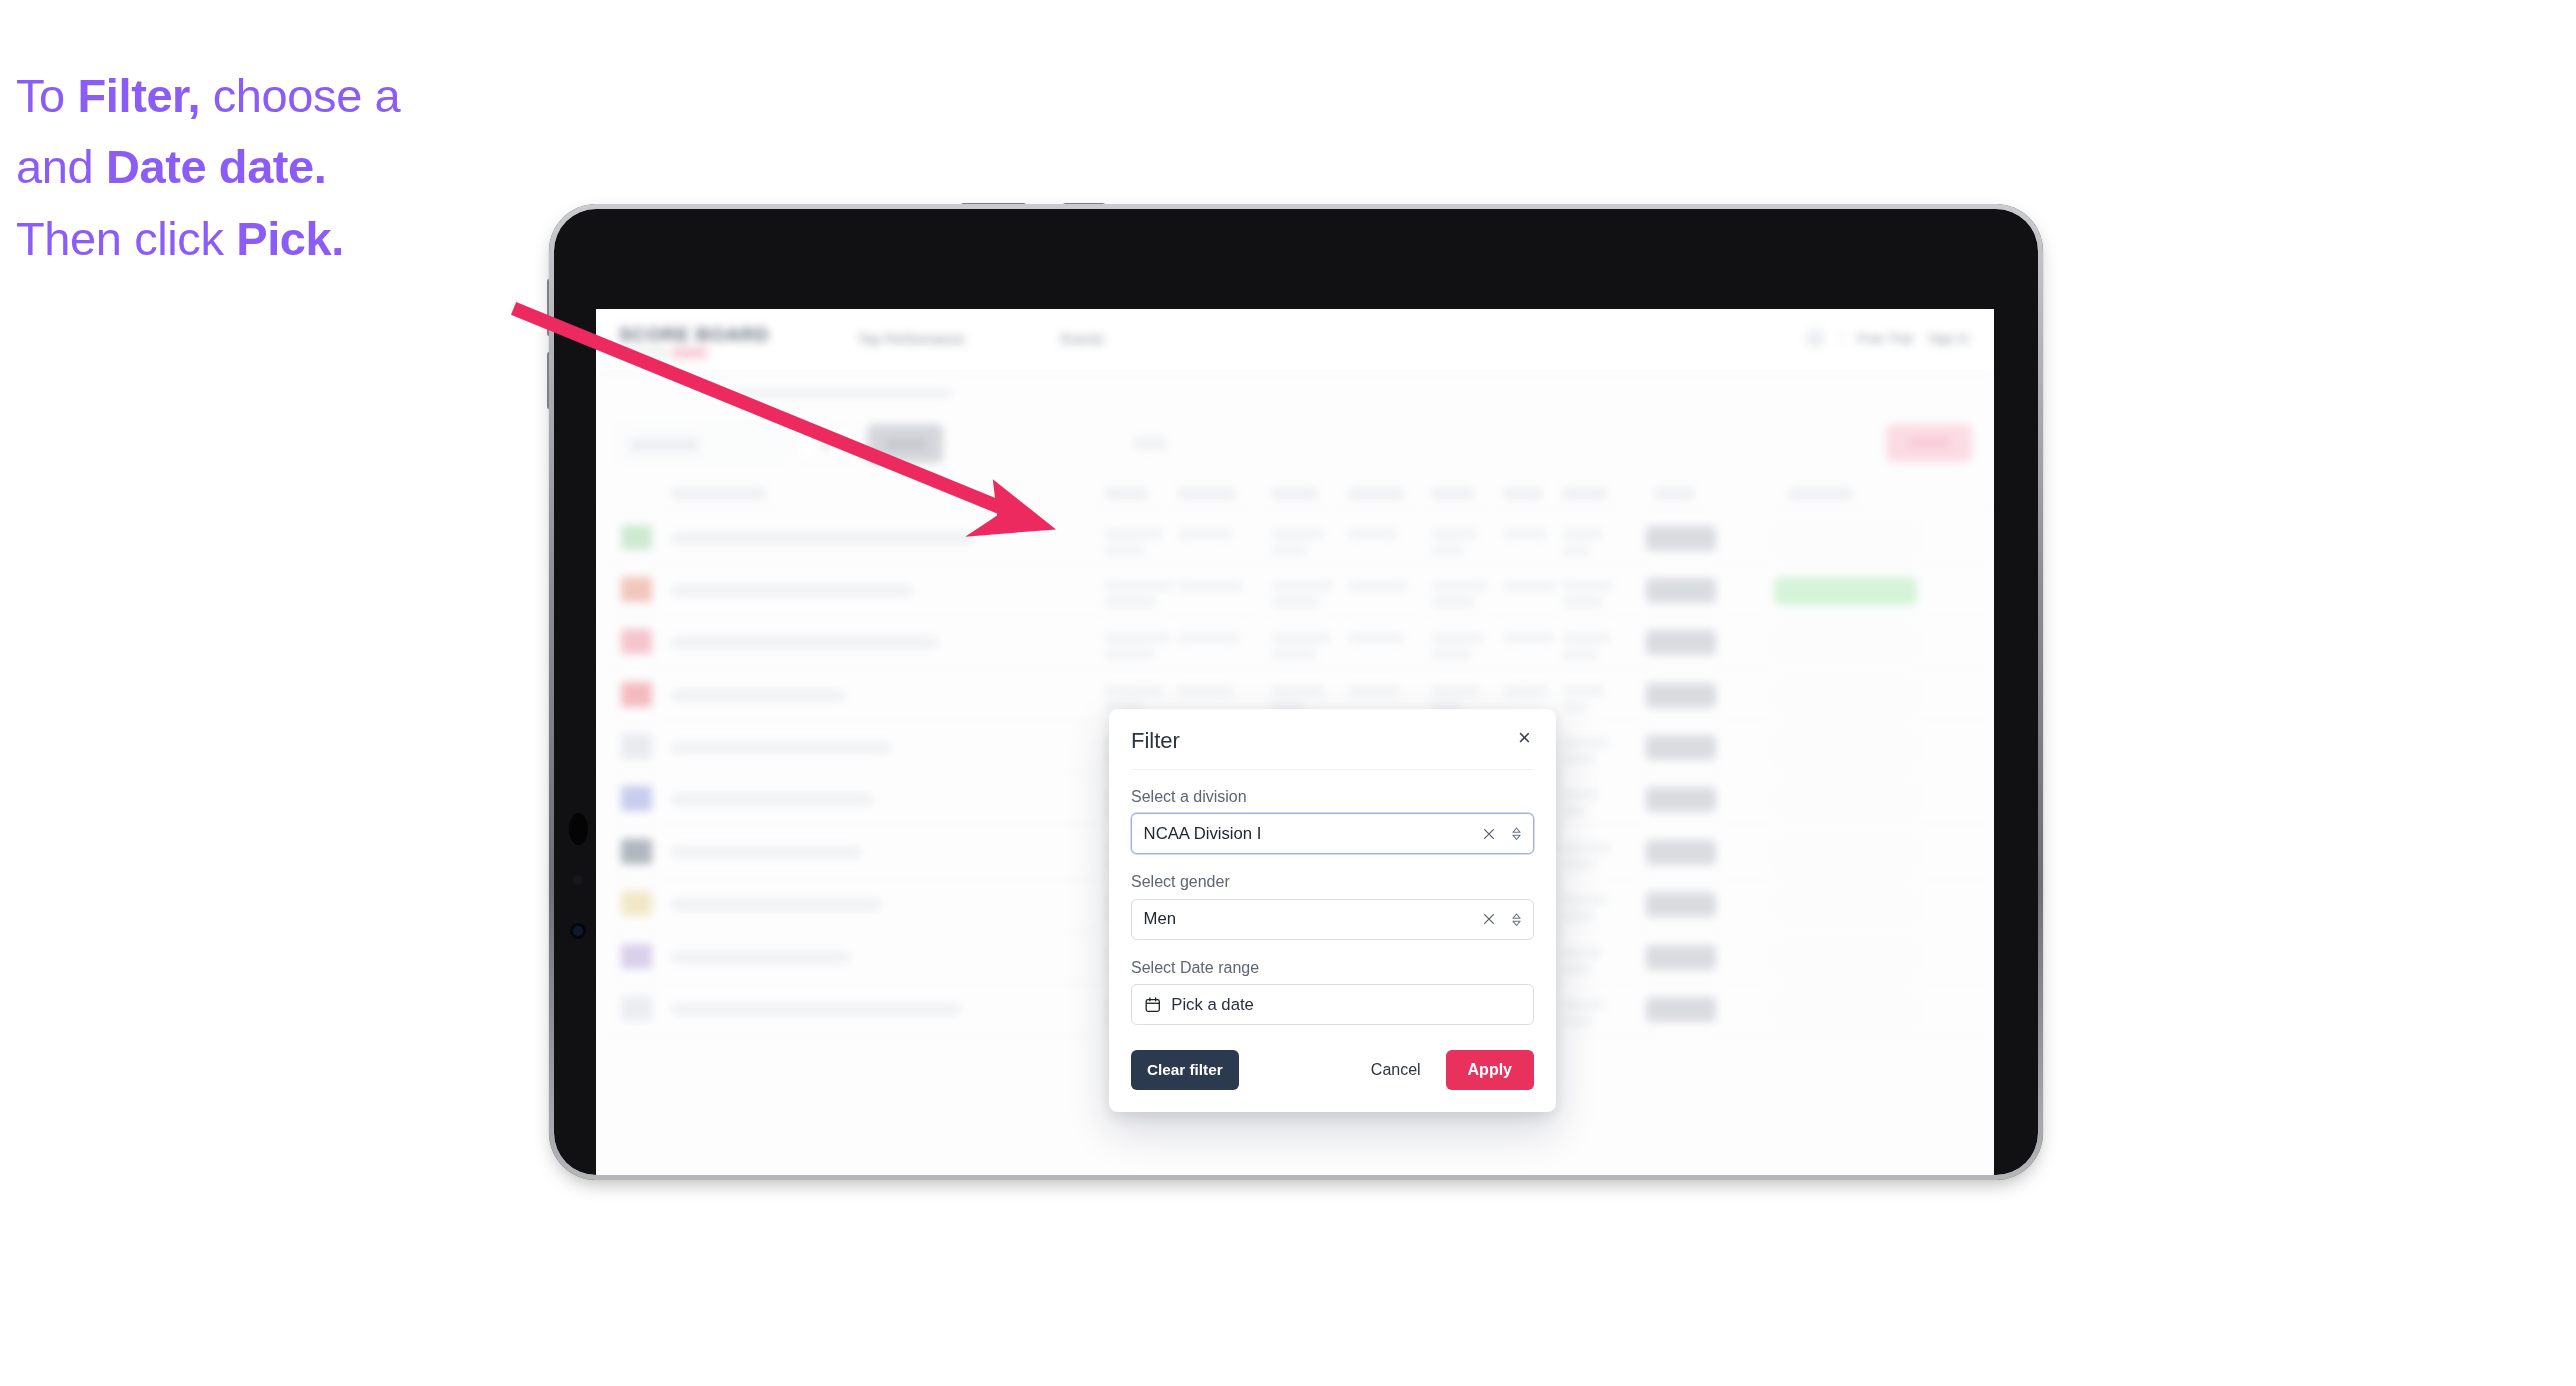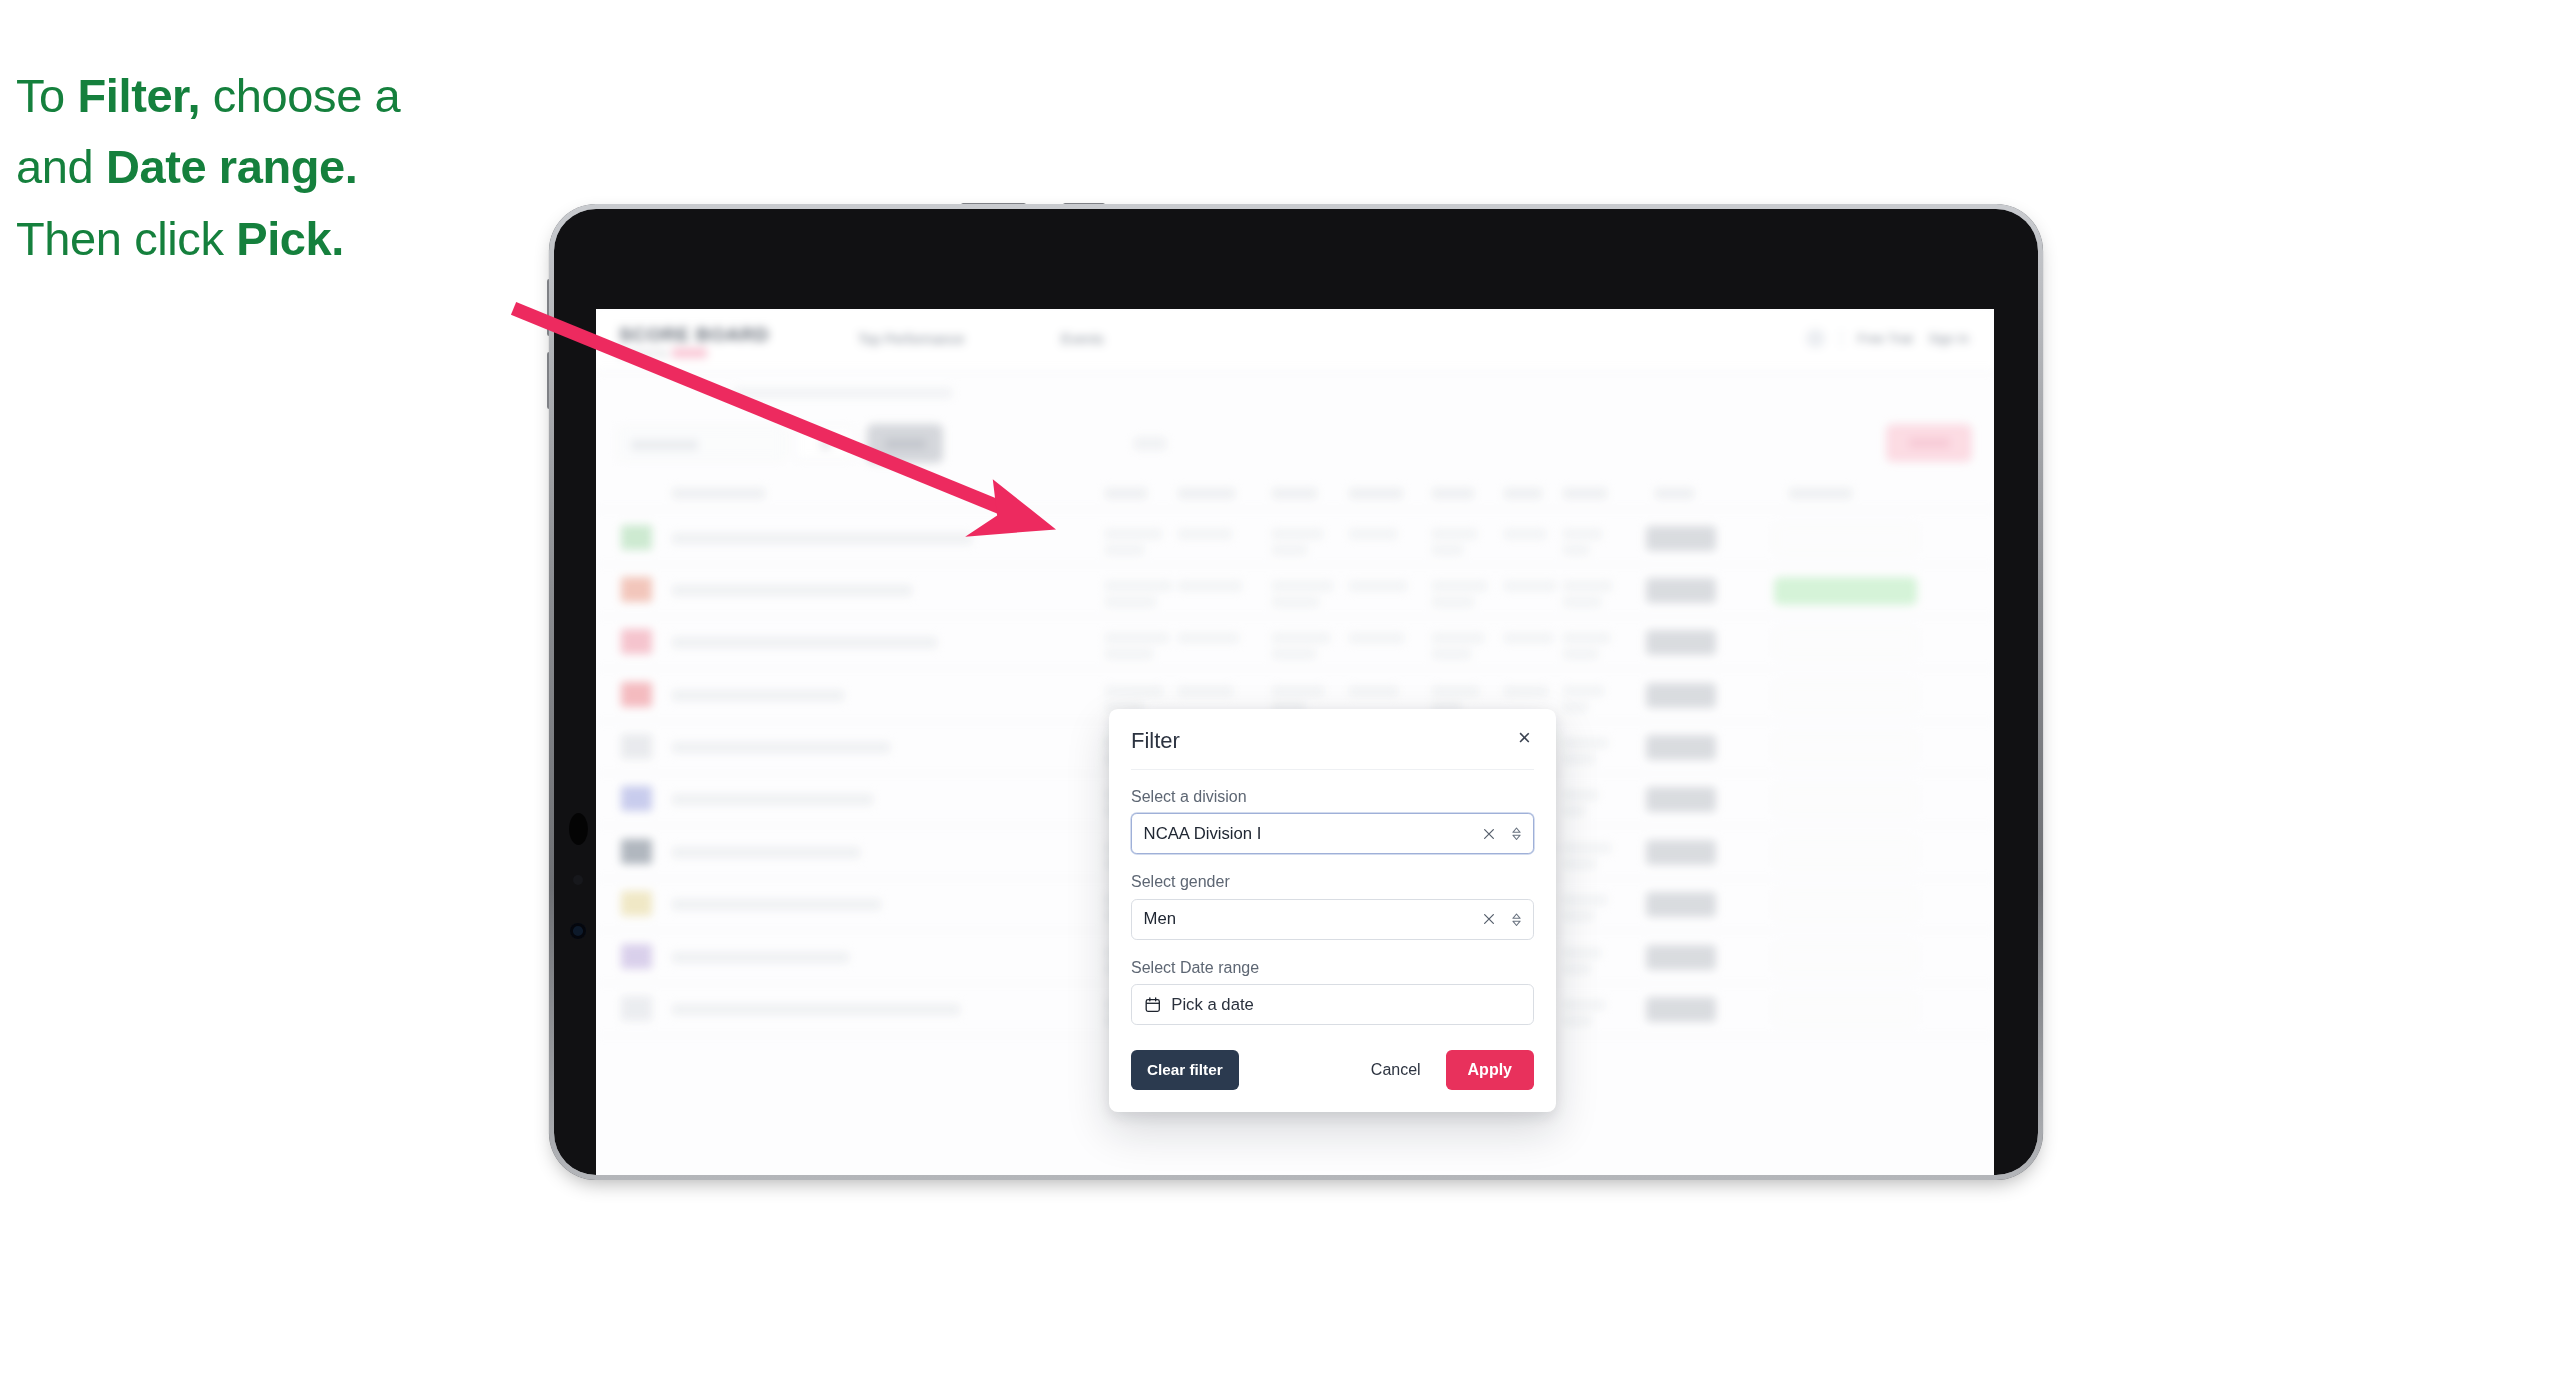--- a/index.html
+++ b/index.html
@@ -7,21 +7,21 @@
     width: 2576px; height: 1386px;
     background: #ffffff;
     font-family: "Liberation Sans", sans-serif;
     overflow: hidden;
   }
   #stage { position: relative; width: 2576px; height: 1386px; background:#fff; }
 
   
   #caption {
     position: absolute; left: 16px; top: 60px; width: 553px;
-    font-size: 47px; line-height: 1.52; color: #15803d;
+    font-size: 47px; line-height: 1.52; color: #8b5cf6;
     letter-spacing: -0.4px;
   }
   #caption .b { font-weight: 700; }
   #caption .ln { display:block; white-space: nowrap; }
 
   
   #device {
     position: absolute; left: 554px; top: 209px;
     width: 1484px; height: 966px;
     background: #111113;
@@ -158,21 +158,21 @@
   #arrow { position:absolute; left:0; top:0; width:2576px; height:1386px;
            pointer-events:none; }
 </style>
 </head>
 <body>
 
 <div id="stage">
 
   <div id="caption">
     <span class="ln"><span>To </span><span class="b">Filter,</span><span> choose a</span></span>
-    <span class="ln"><span>and </span><span class="b">Date range.</span></span>
+    <span class="ln"><span>and </span><span class="b">Date date.</span></span>
     <span class="ln"><span>Then click </span><span class="b">Pick.</span></span>
   </div>
 
   <div id="device">
     <div class="hw-btn" id="vol-up"></div>
     <div class="hw-btn" id="vol-dn"></div>
     <div class="hw-btn" id="top-btn-a"></div>
     <div class="hw-btn" id="top-btn-b"></div>
     <div id="fp-oval"></div>
     <div id="cam-dot"></div>

